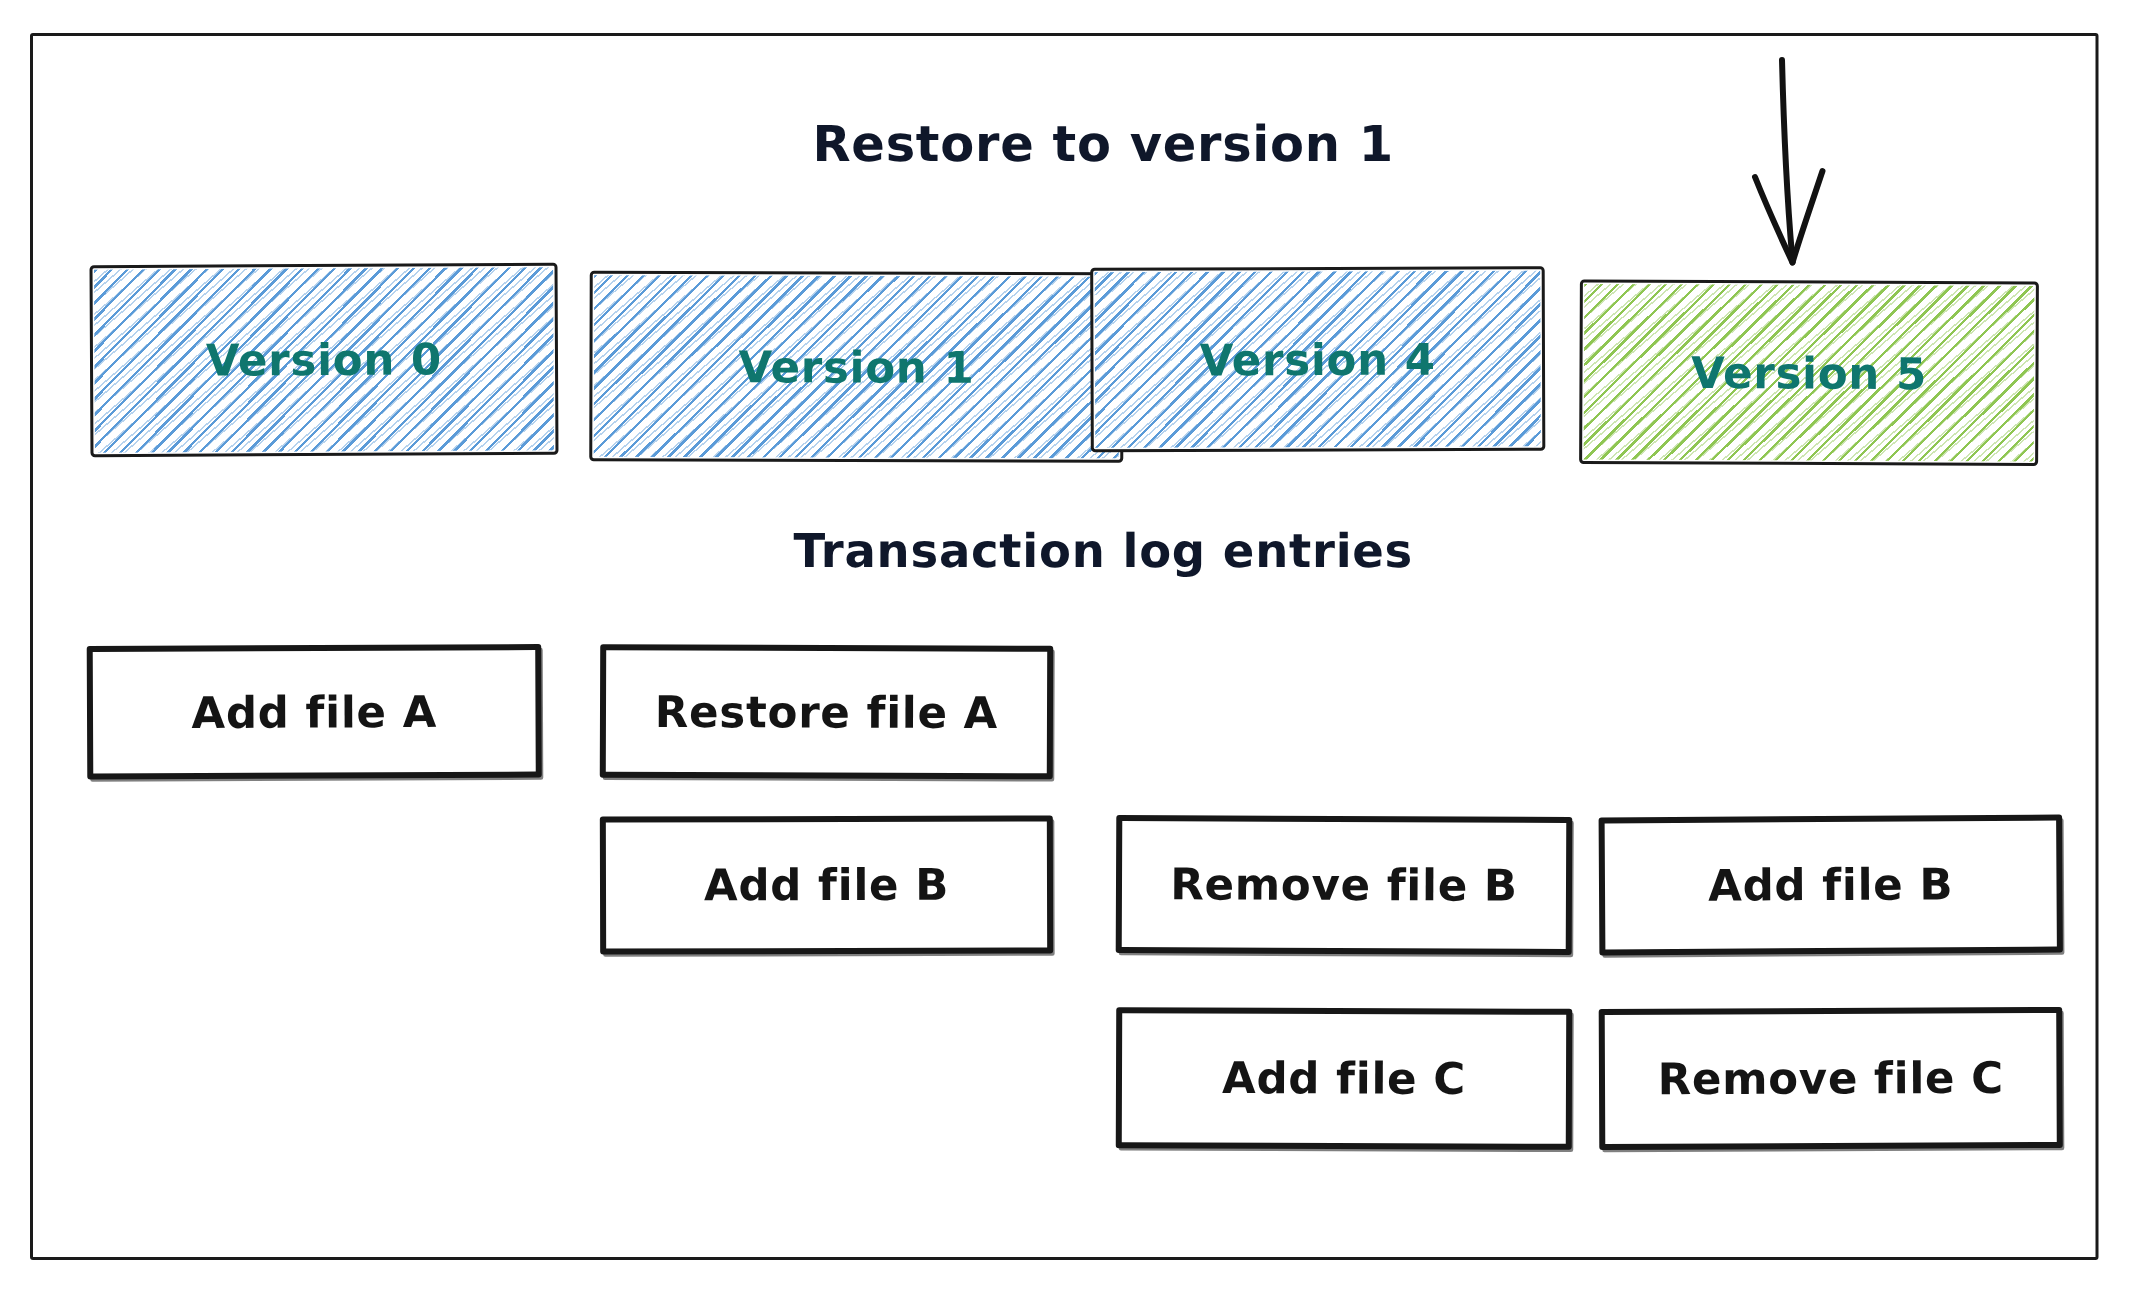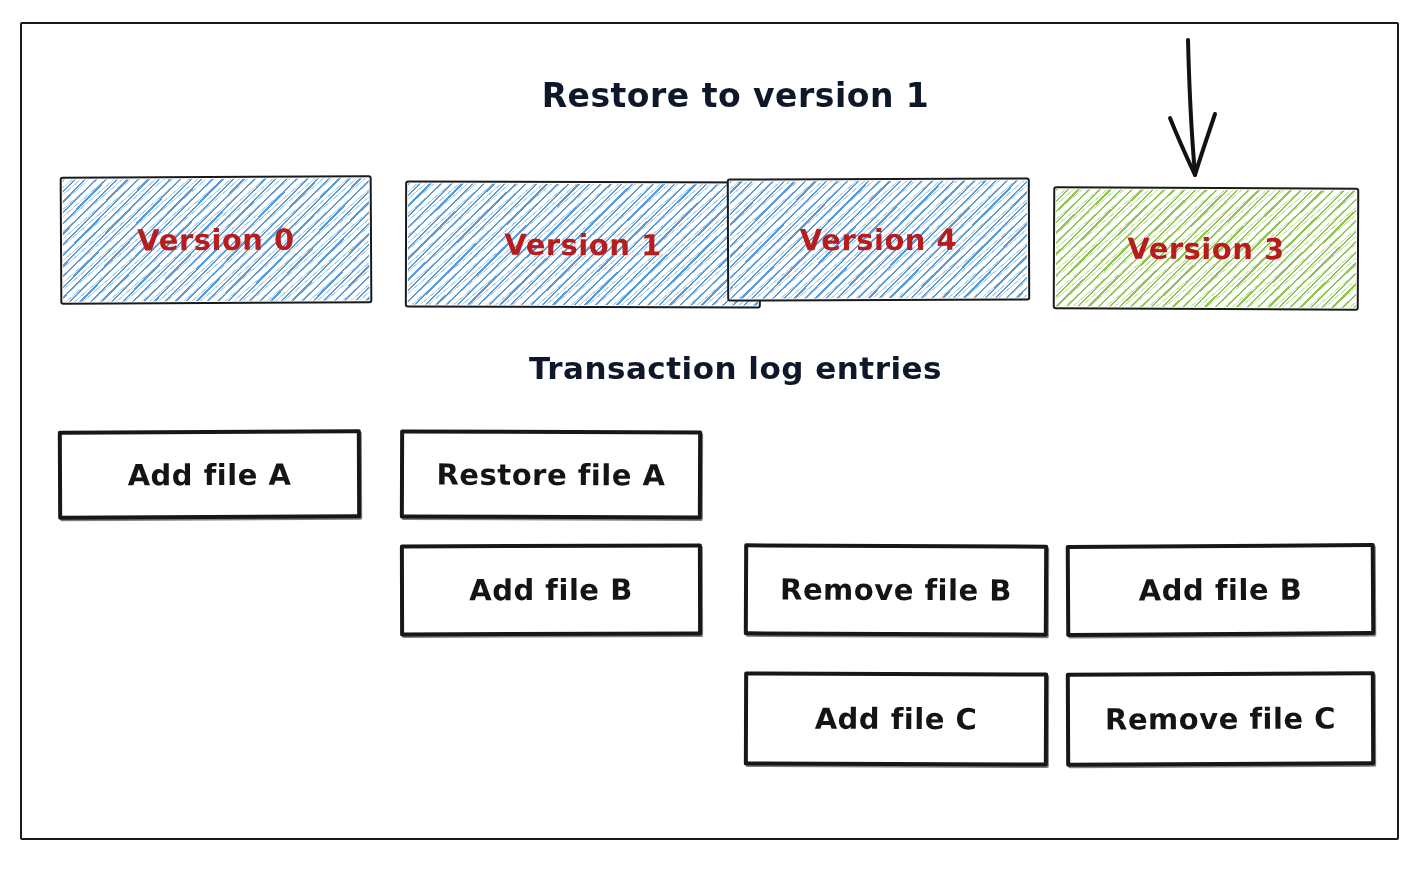--- a/index.html
+++ b/index.html
@@ -30,21 +30,21 @@
   .vbox::before{
     background:repeating-linear-gradient(135deg,var(--hatch) 0 1.6px,transparent 1.6px 7.5px);
   }
   .vbox::after{
     background:repeating-linear-gradient(139deg,var(--hatch) 0 1px,transparent 1px 5.5px);
     opacity:.45;
   }
   .vbox.blue{--hatch:var(--blue,#5b9bd8);}
   .vbox.green{--hatch:var(--green,#8fc653);}
   .vbox .lbl{
-    position:relative;z-index:2;font-size:29px;font-weight:600;color:#b91c1c;
+    position:relative;z-index:2;font-size:29px;font-weight:600;color:#0f766e;
     letter-spacing:.5px;
   }
 
   .lbox{
     position:absolute;box-sizing:border-box;
     border:4px solid #171717;border-radius:2px;background:#fff;
     display:flex;align-items:center;justify-content:center;
     box-shadow:1.5px 2px 0 -0.5px rgba(23,23,23,.55);
   }
   .lbox .lbl{font-size:29px;font-weight:600;color:#141414;letter-spacing:.5px;}
@@ -64,28 +64,28 @@
       <path d="M 30 6 C 31 45, 33 95, 37 140"></path>
       <path d="M 12 84 C 20 104, 30 126, 37 141"></path>
       <path d="M 57 80 C 50 101, 42 124, 37 141"></path>
     </g>
   </svg>
 
   <div id="versions-row">
       <div class="vbox blue" style="left: 60px; top: 176px; width: 312px; height: 128px; transform: rotate(-0.3deg);">
         <span class="lbl">Version 0</span>
       </div>
-      <div class="vbox blue" style="left: 405px; top: 181px; width: 356px; height: 127px; transform: rotate(0.15deg);">
+      <div class="vbox blue" style="left: 393px; top: 181px; width: 356px; height: 127px; transform: rotate(0.15deg);">
         <span class="lbl">Version 1</span>
       </div>
       <div class="vbox blue" style="left: 727px; top: 178px; width: 303px; height: 123px; transform: rotate(-0.2deg);">
         <span class="lbl">Version 4</span>
       </div>
       <div class="vbox green" style="left: 1053px; top: 187px; width: 306px; height: 123px; transform: rotate(0.25deg);">
-        <span class="lbl">Version 3</span>
+        <span class="lbl">Version 5</span>
       </div>
     </div>
 
   <div class="big-label subtitle">Transaction log entries</div>
 
   <div id="log-grid">
       <div class="lbox" style="left: 58px; top: 430px; width: 303px; height: 89px; transform: rotate(-0.25deg);">
         <span class="lbl">Add file A</span>
       </div>
       <div class="lbox" style="left: 400px; top: 430px; width: 302px; height: 89px; transform: rotate(0.2deg);">

